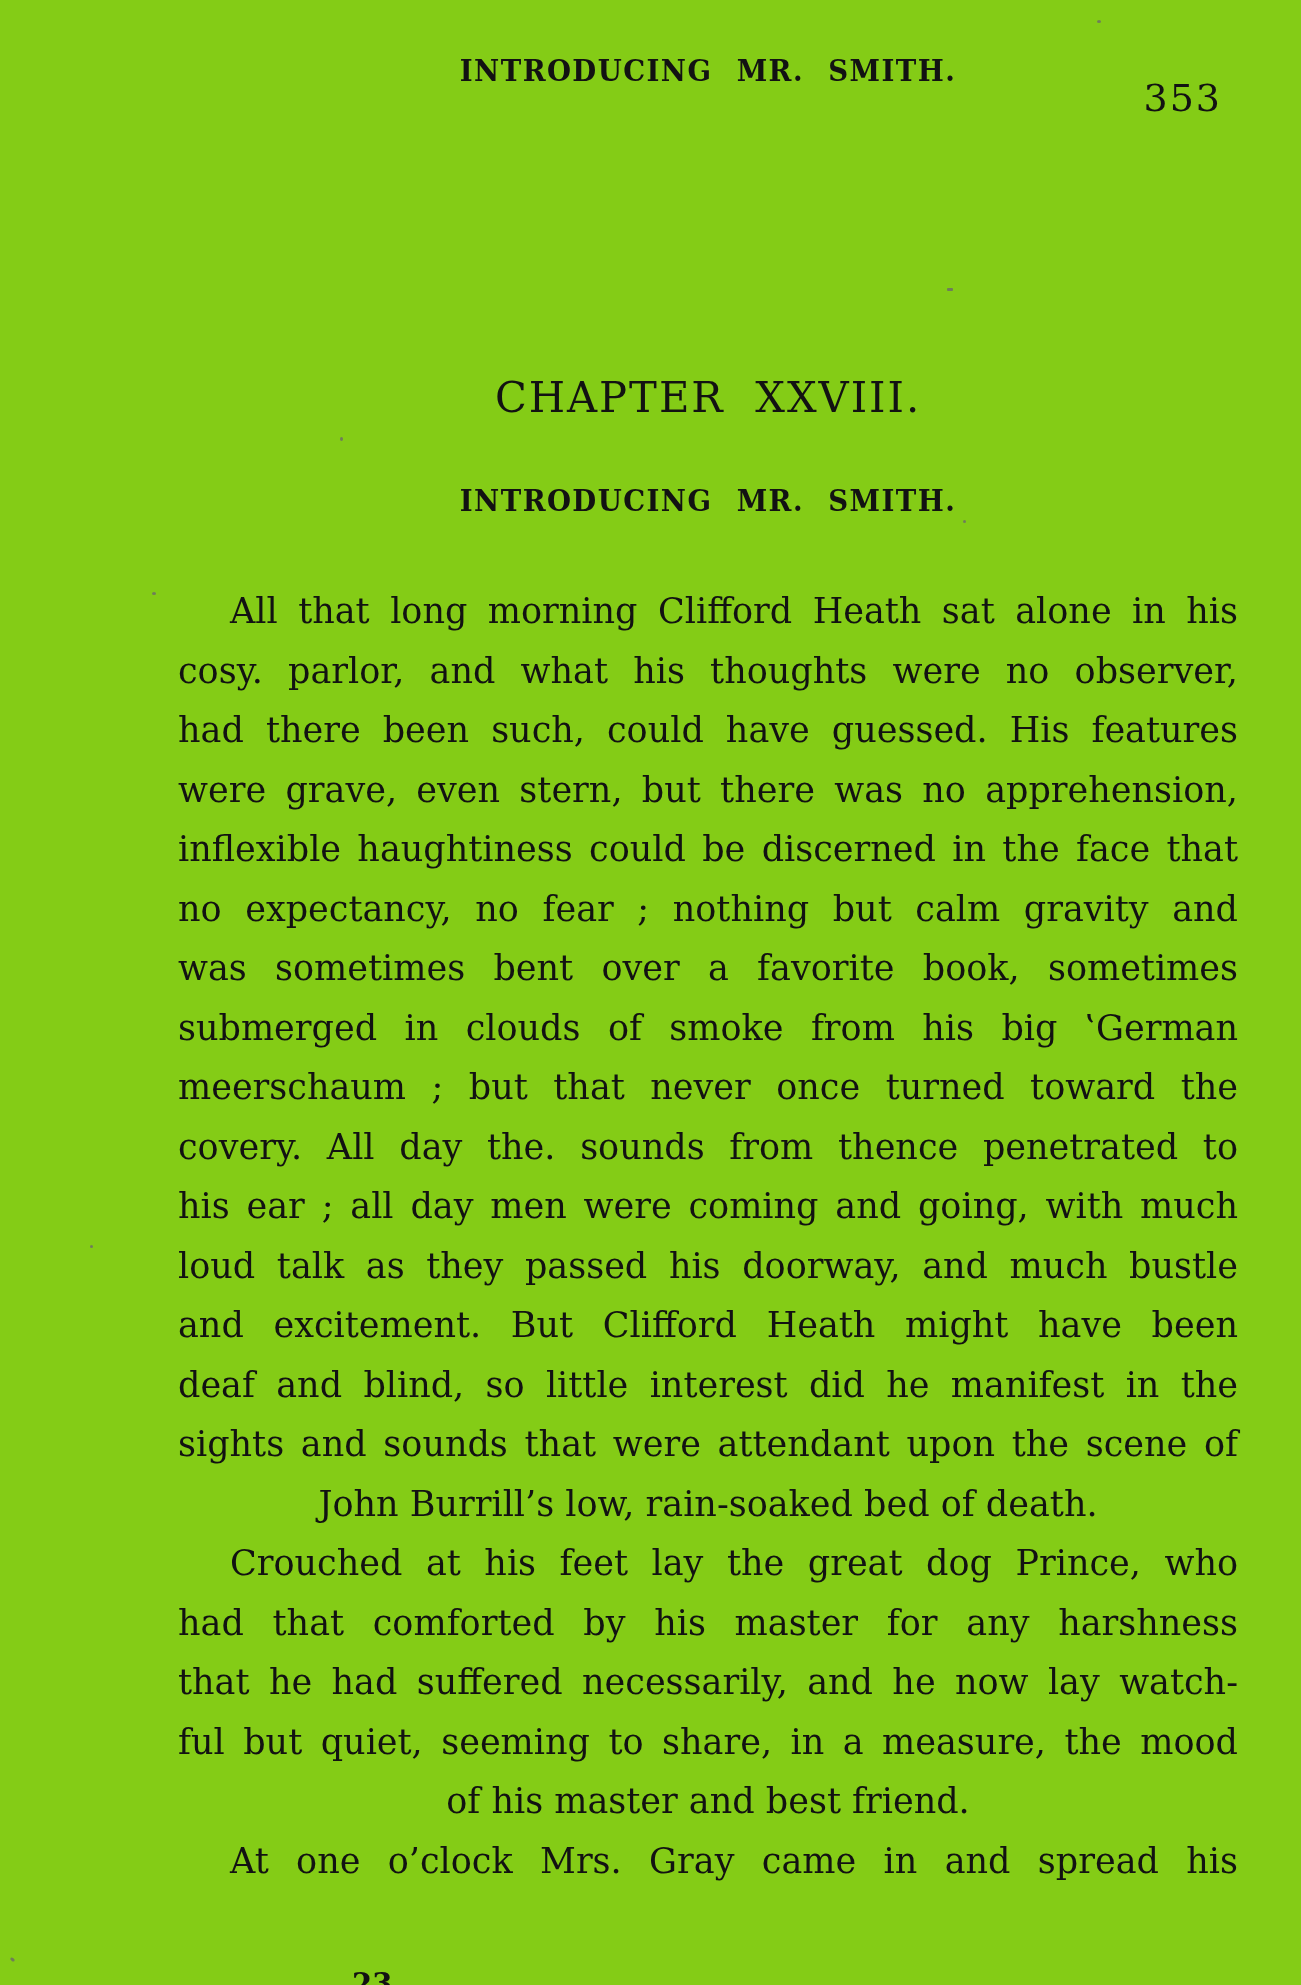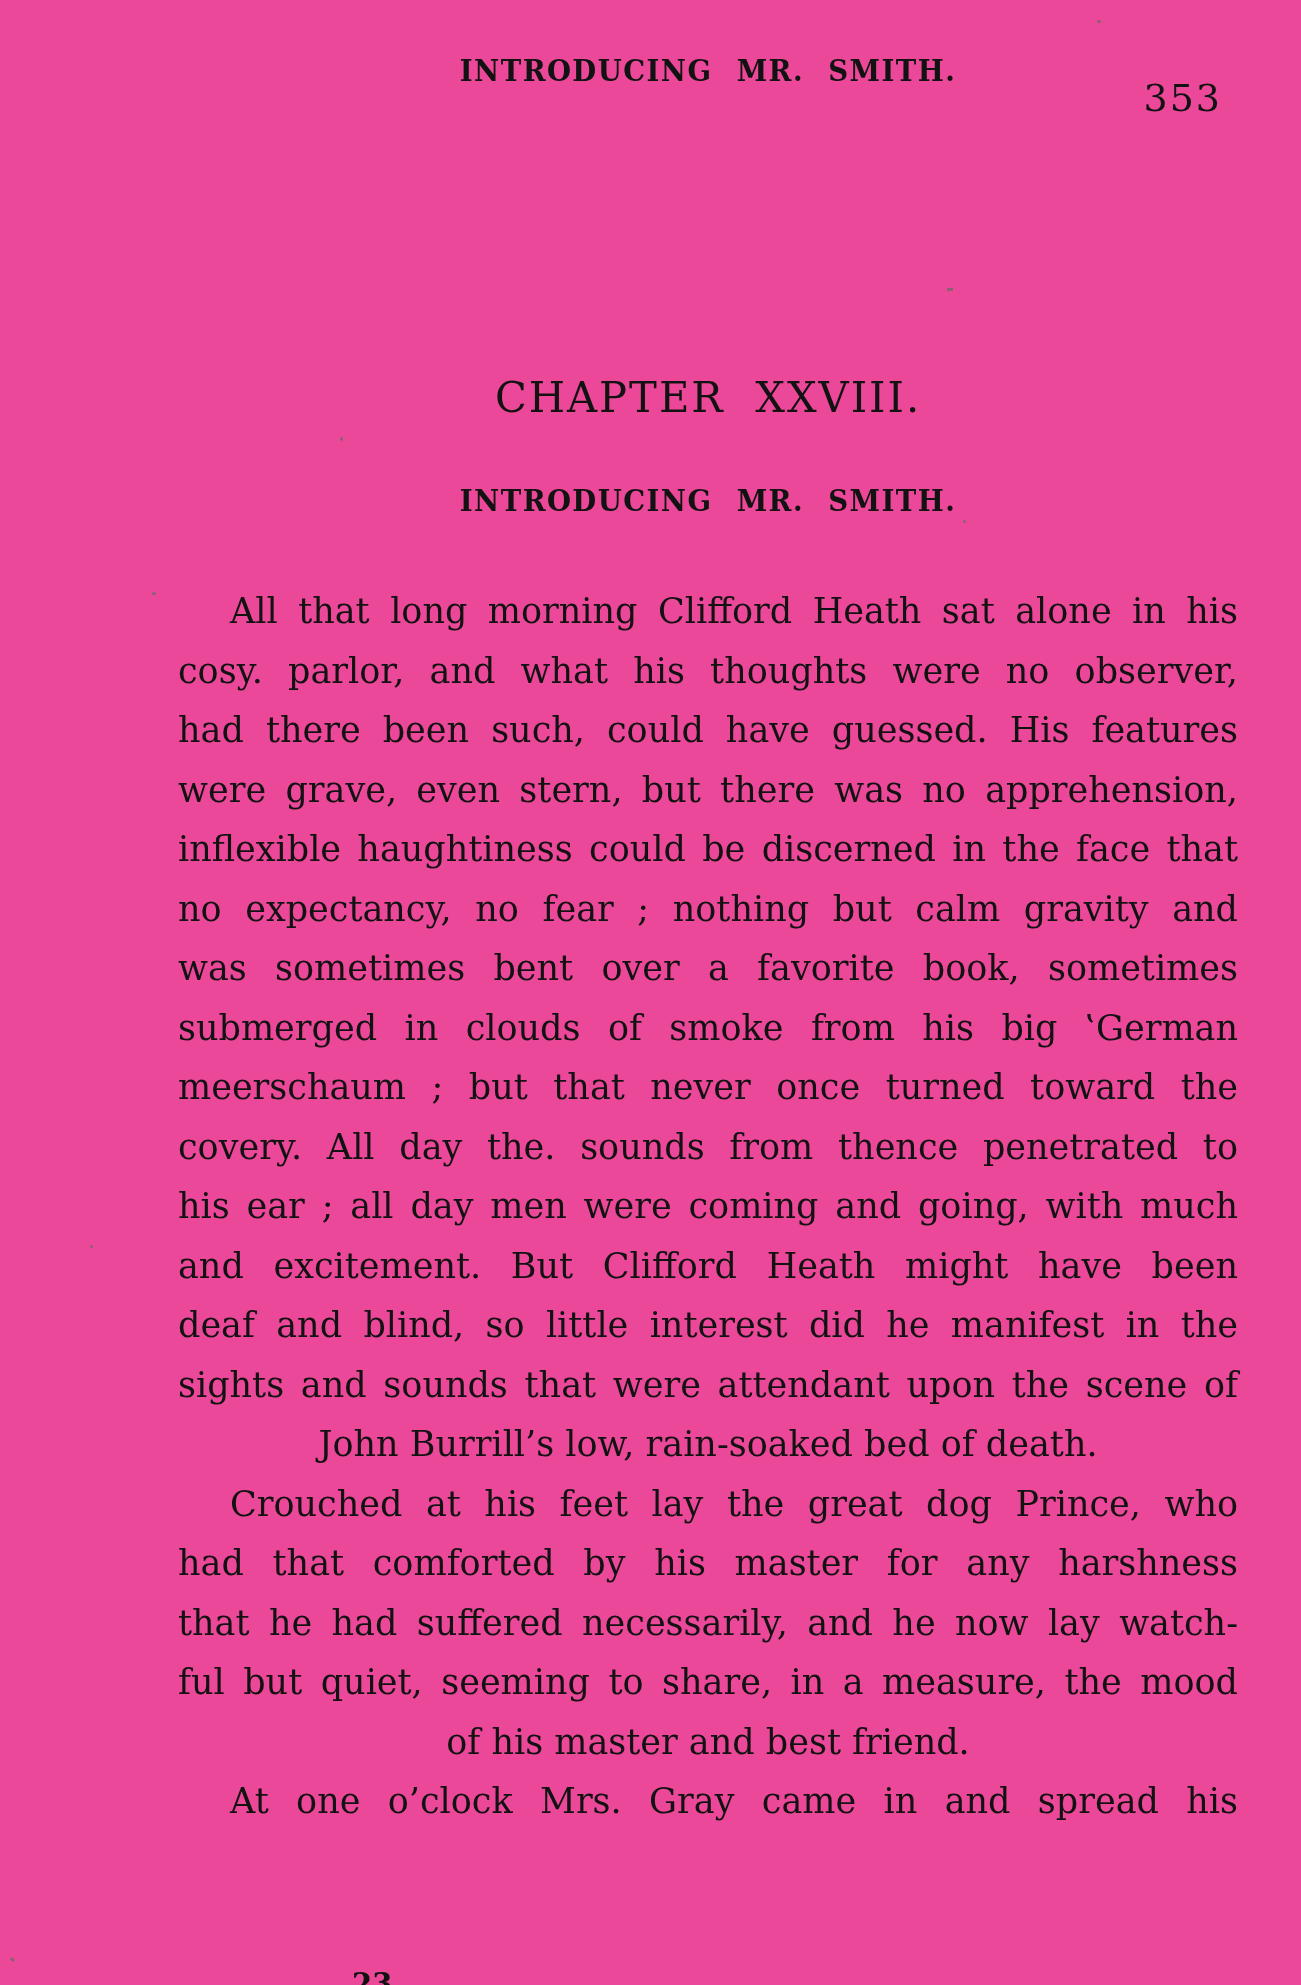--- a/index.html
+++ b/index.html
@@ -4,21 +4,21 @@
 <style>
   html, body {
     margin: 0;
     padding: 0;
     background: #ffffff;
   }
   .page {
     position: relative;
     width: 1301px;
     height: 1985px;
-    background: #ec4899;
+    background: #84cc16;
     font-family: "DejaVu Serif", serif;
     color: #121212;
     overflow: hidden;
   }
   .running-header {
     position: absolute;
     top: 54px;
     left: 178px;
     width: 1060px;
     height: 44px;
@@ -119,20 +119,21 @@
       <div class="body-line justified">cosy. parlor, and what his thoughts were no observer,</div>
       <div class="body-line justified">had there been such, could have guessed.  His features</div>
       <div class="body-line justified">were grave, even stern, but there was no apprehension,</div>
       <div class="body-line justified">inflexible haughtiness could be discerned in the face that</div>
       <div class="body-line justified">no expectancy, no fear ; nothing but calm gravity and</div>
       <div class="body-line justified">was sometimes bent over a favorite book, sometimes</div>
       <div class="body-line justified">submerged in clouds of smoke from his big ‛German</div>
       <div class="body-line justified">meerschaum ; but that never once turned toward the</div>
       <div class="body-line justified">covery.  All day the. sounds from thence penetrated to</div>
       <div class="body-line justified">his ear ; all day men were coming and going, with much</div>
+      <div class="body-line justified">loud talk as they passed his doorway, and much bustle</div>
       <div class="body-line justified">and excitement.  But Clifford Heath might have been</div>
       <div class="body-line justified">deaf and blind, so little interest did he manifest in the</div>
       <div class="body-line justified">sights and sounds that were attendant upon the scene of</div>
       <div class="body-line">John Burrill’s low, rain-soaked bed of death.</div>
       <div class="body-line indent justified">Crouched at his feet lay the great dog Prince, who</div>
       <div class="body-line justified">had that comforted by his master for any harshness</div>
       <div class="body-line justified">that he had suffered necessarily, and he now lay watch-</div>
       <div class="body-line justified">ful but quiet, seeming to share, in a measure, the mood</div>
       <div class="body-line">of his master and best friend.</div>
       <div class="body-line indent justified">At one o’clock Mrs. Gray came in and spread his</div>

